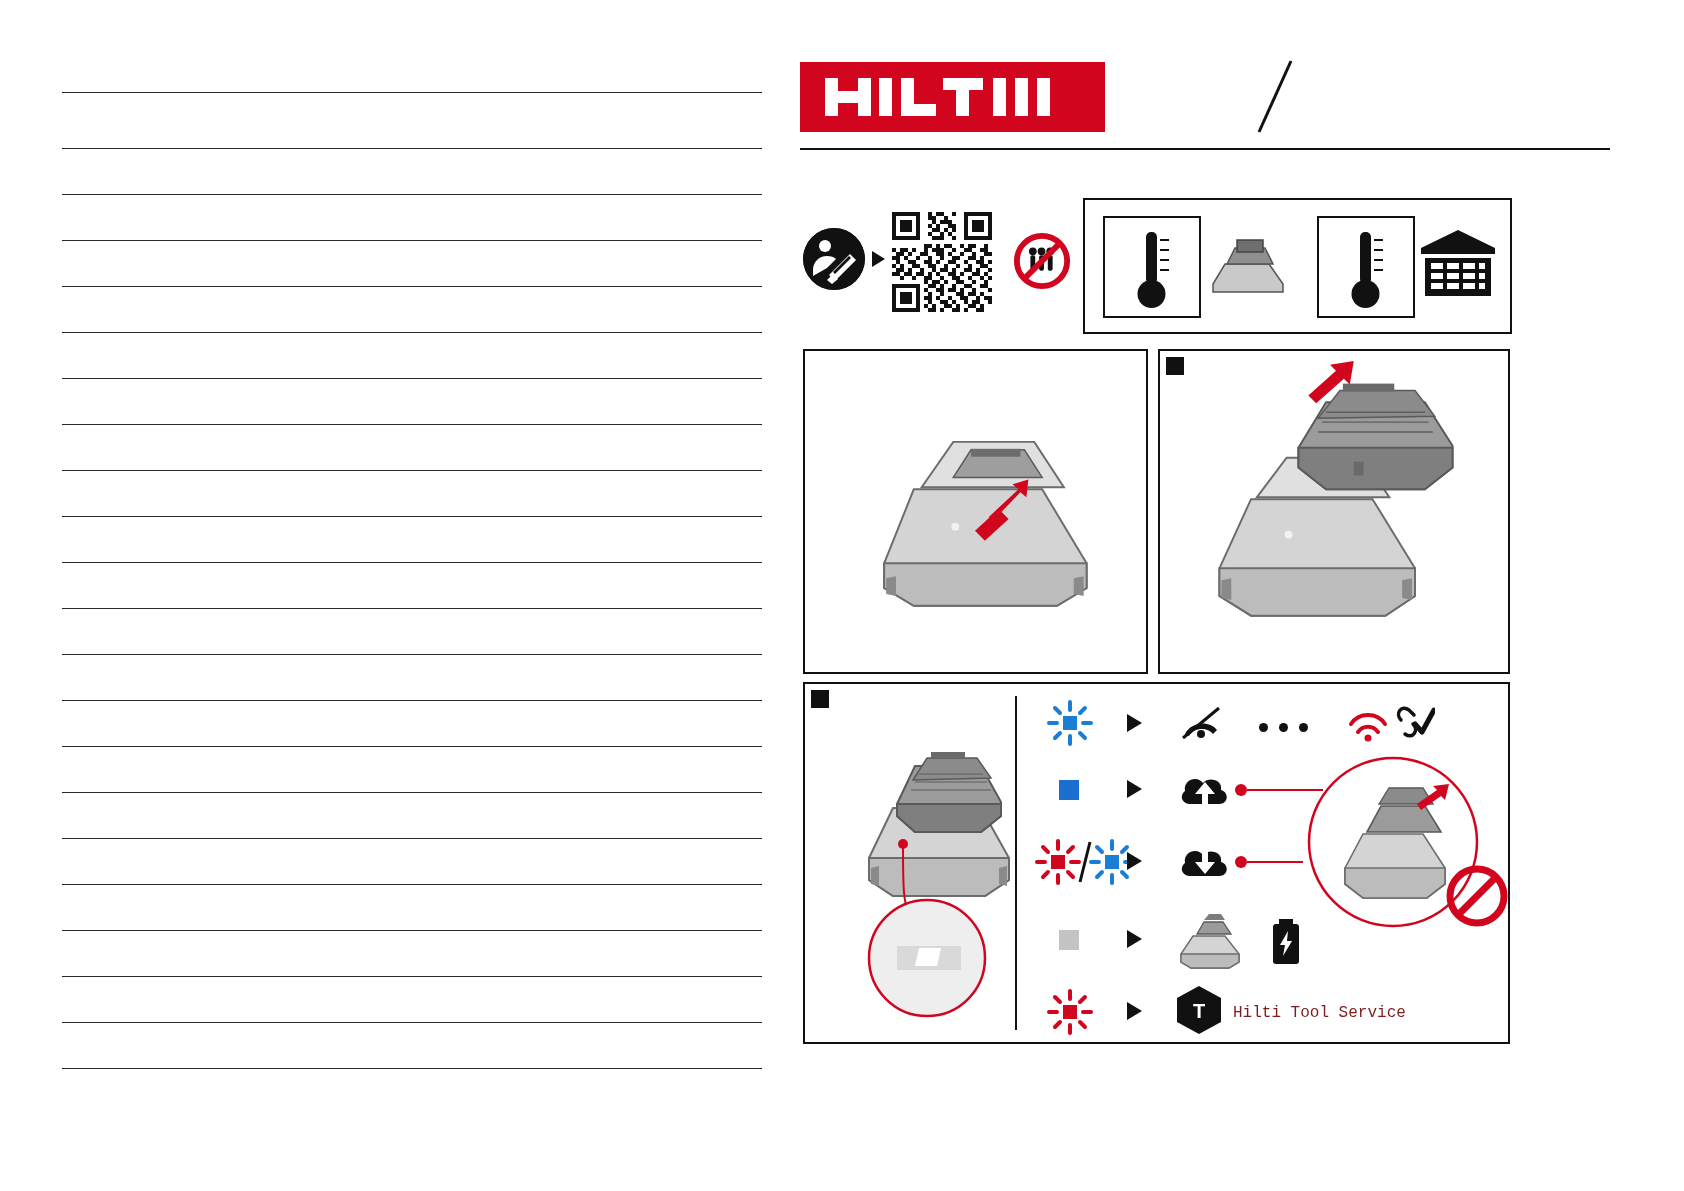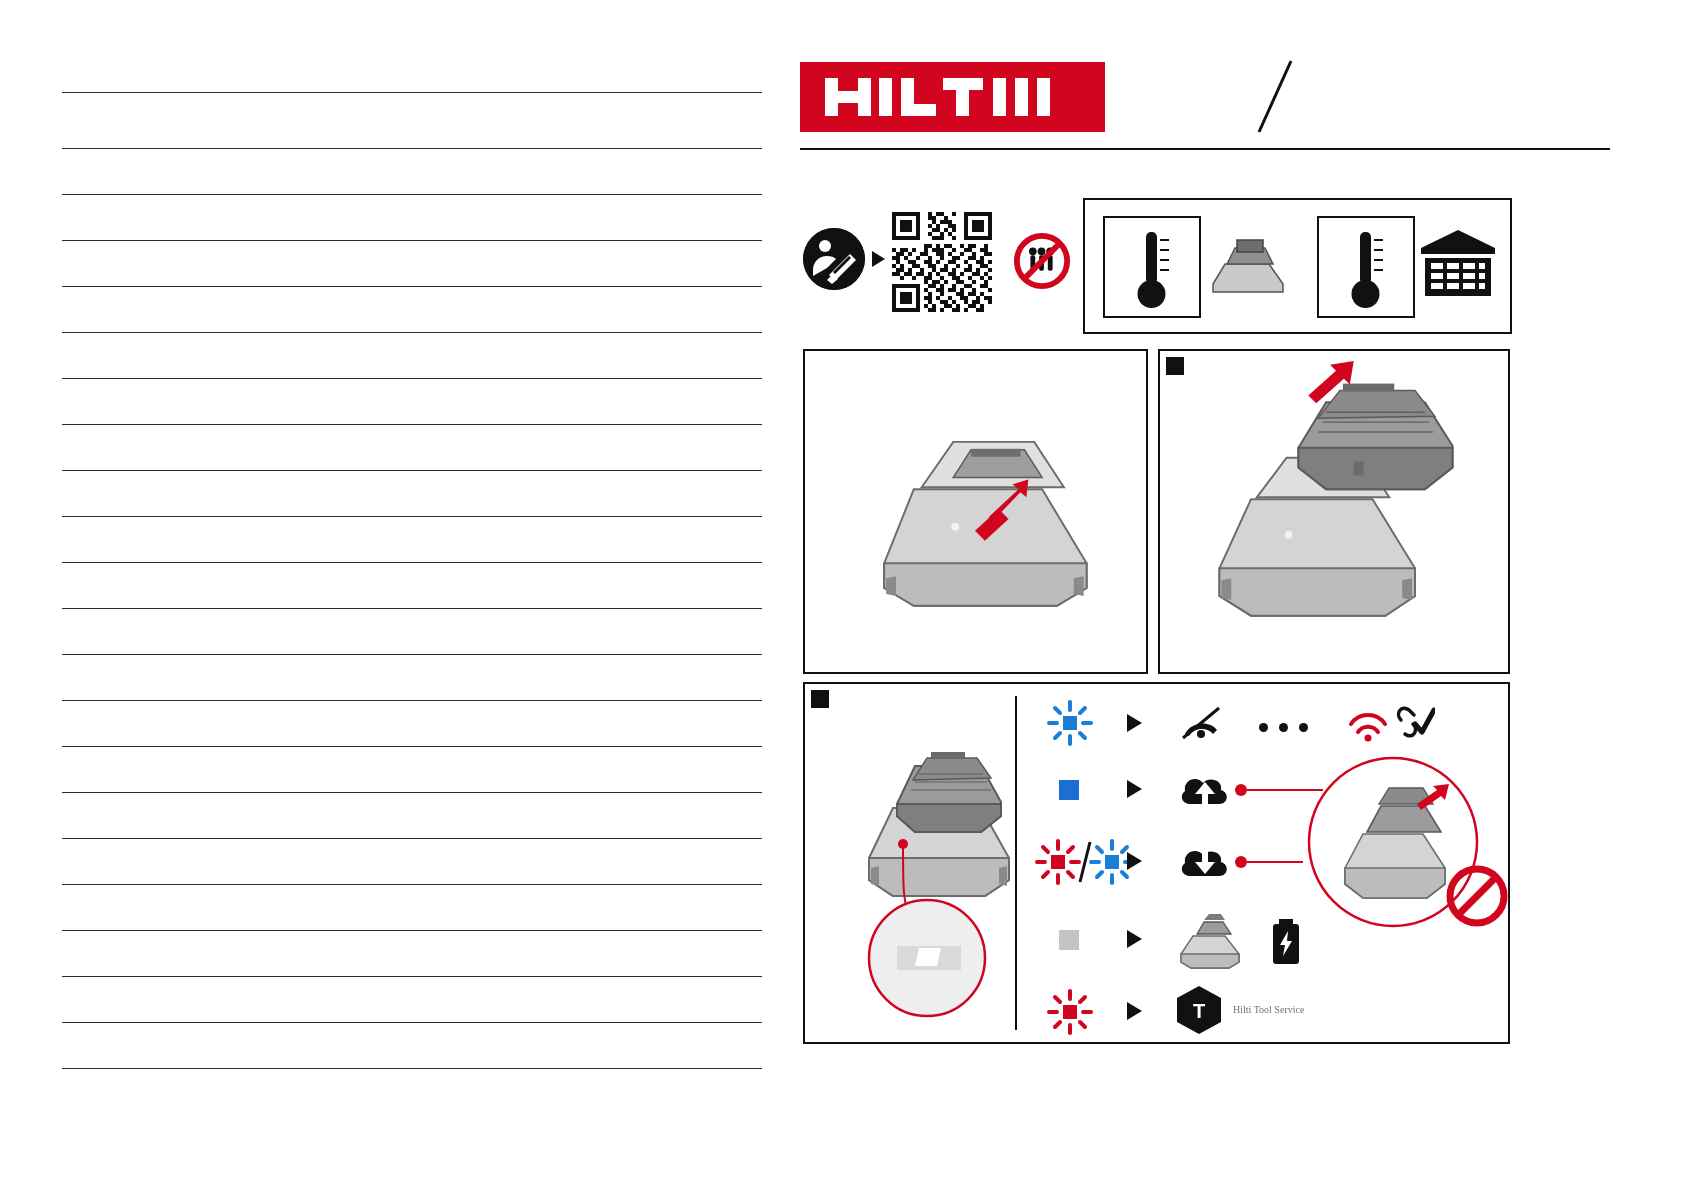--- a/index.html
+++ b/index.html
@@ -163,23 +163,23 @@
   }
   .arrow-r {
     position: absolute;
     width: 0; height: 0;
     border-left: 15px solid #111;
     border-top: 9px solid transparent;
     border-bottom: 9px solid transparent;
   }
   .tool-service-label {
     position: absolute;
-    font-size: 10px;
-    color: #737373;
-    font-family: Liberation Serif, serif;
+    font-size: 16px;
+    color: #7f1d1d;
+    font-family: Liberation Mono, monospace;
     white-space: nowrap;
   }
   .dots { position:absolute; }
   .dot {
     width: 9px; height: 9px; border-radius: 50%;
     background:#111; display:inline-block; margin-right:11px;
   }
 </style>
 </head>
 <body>

